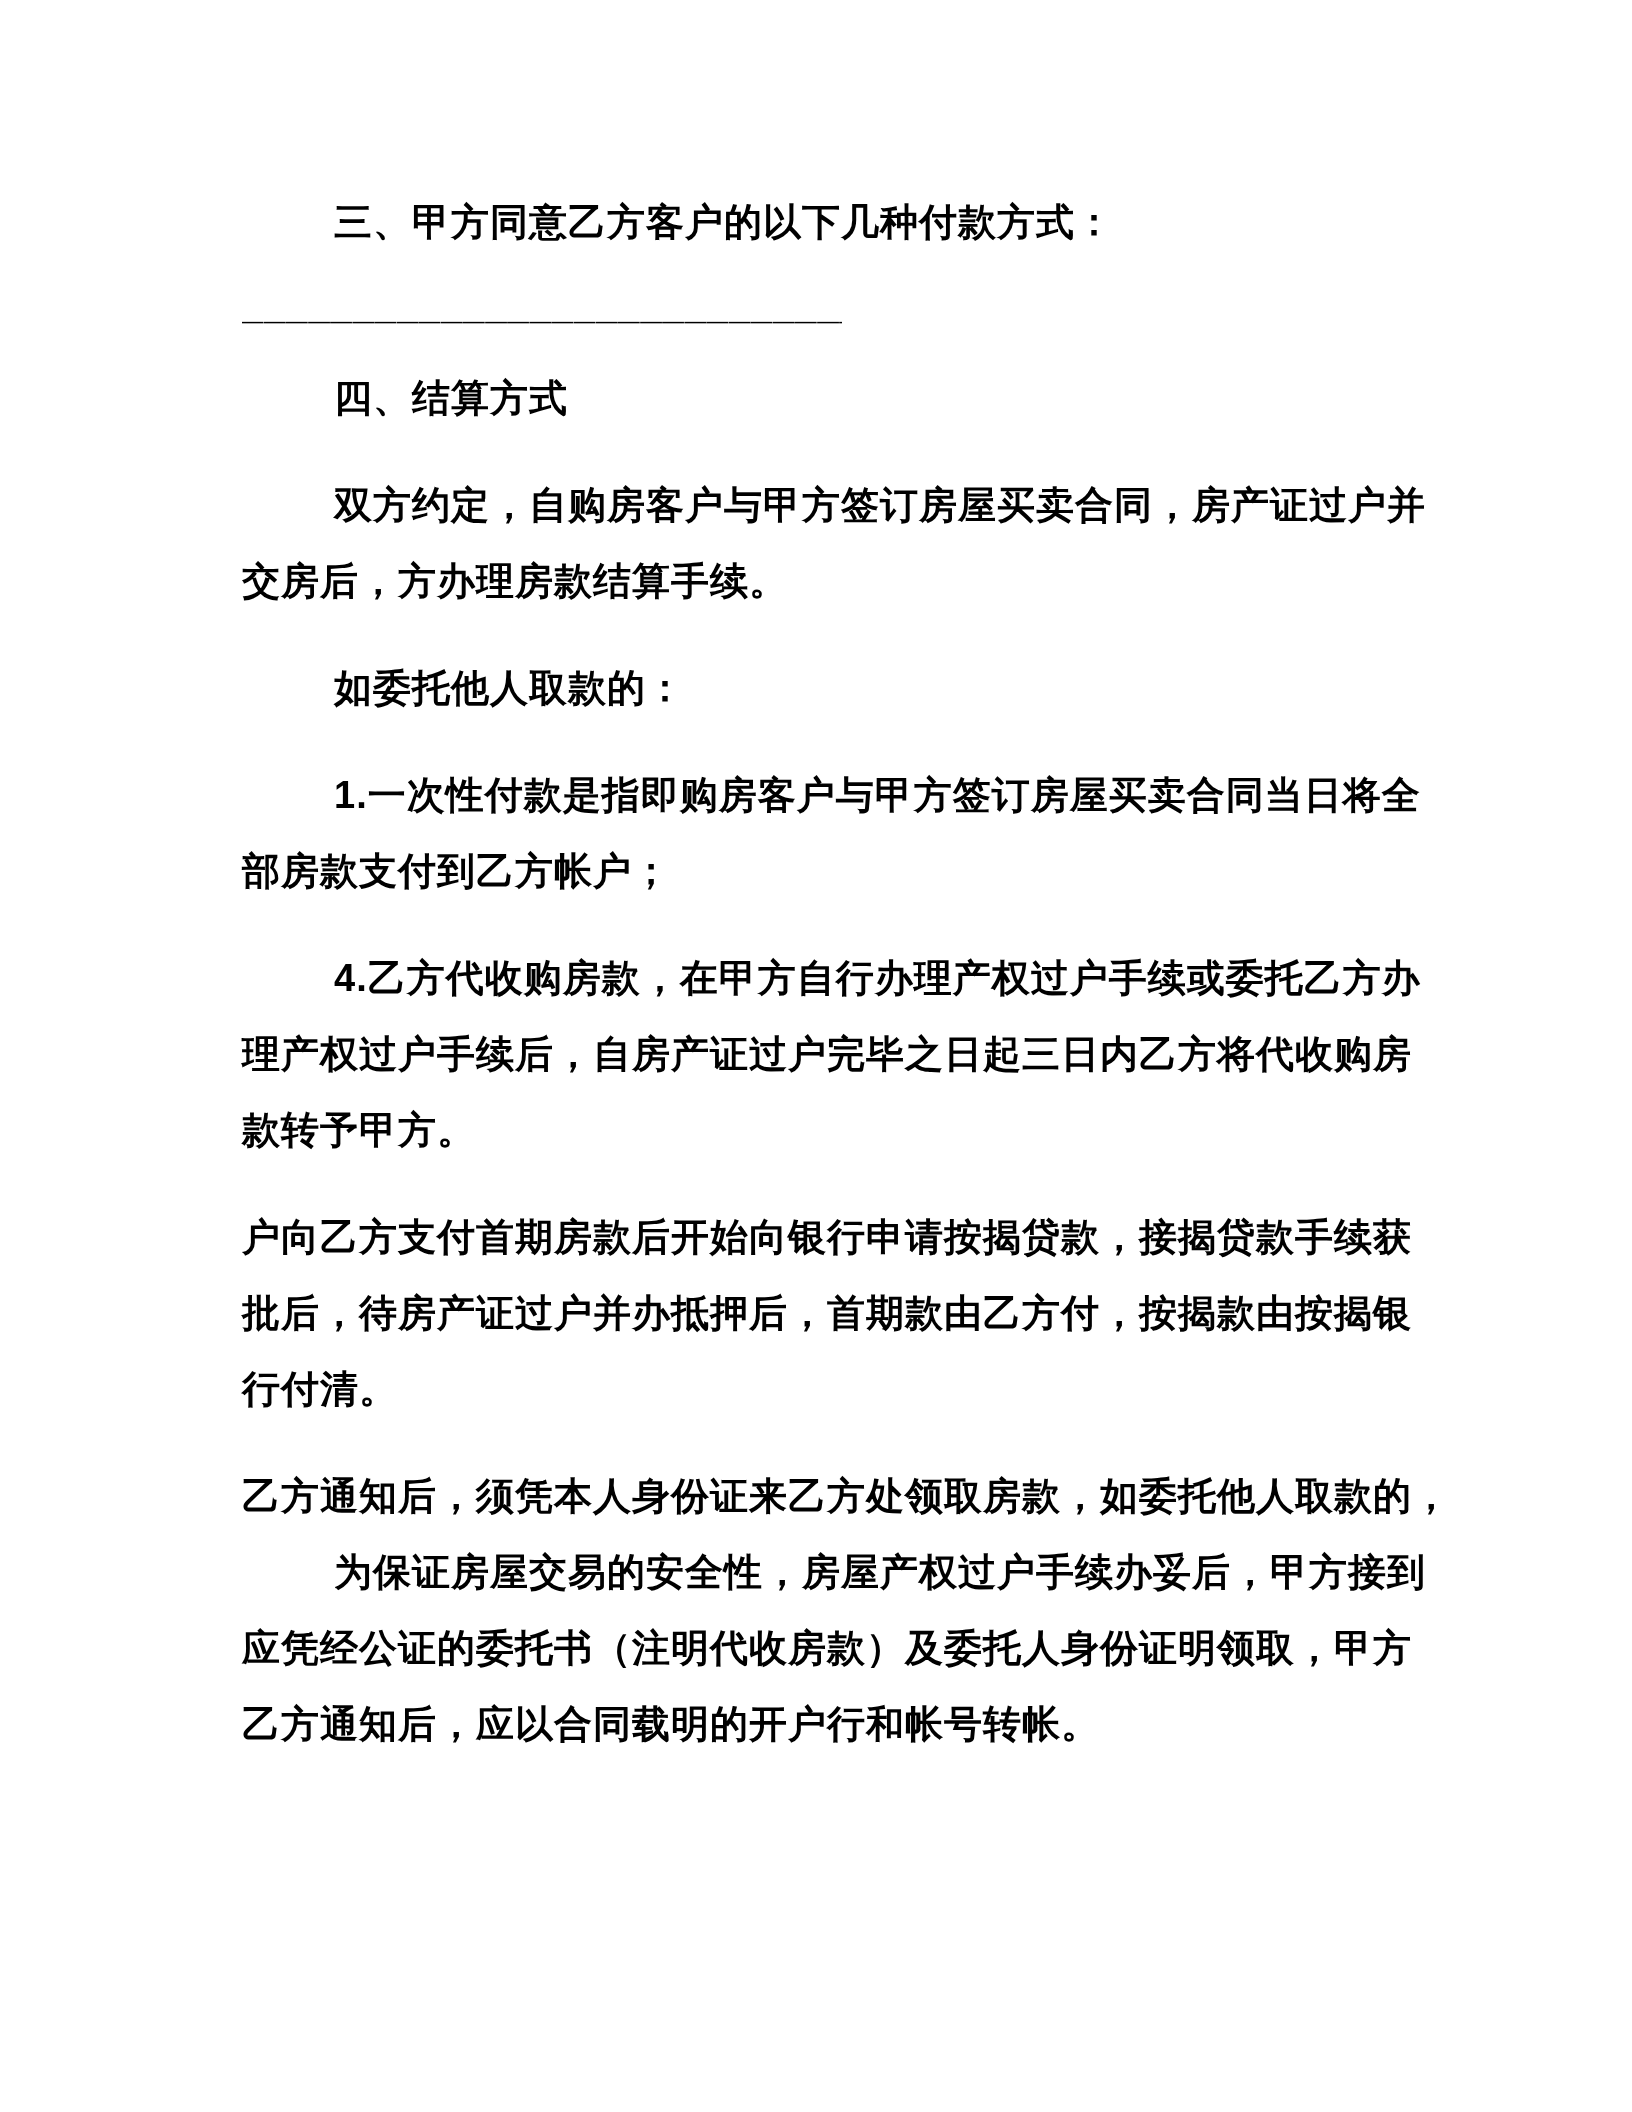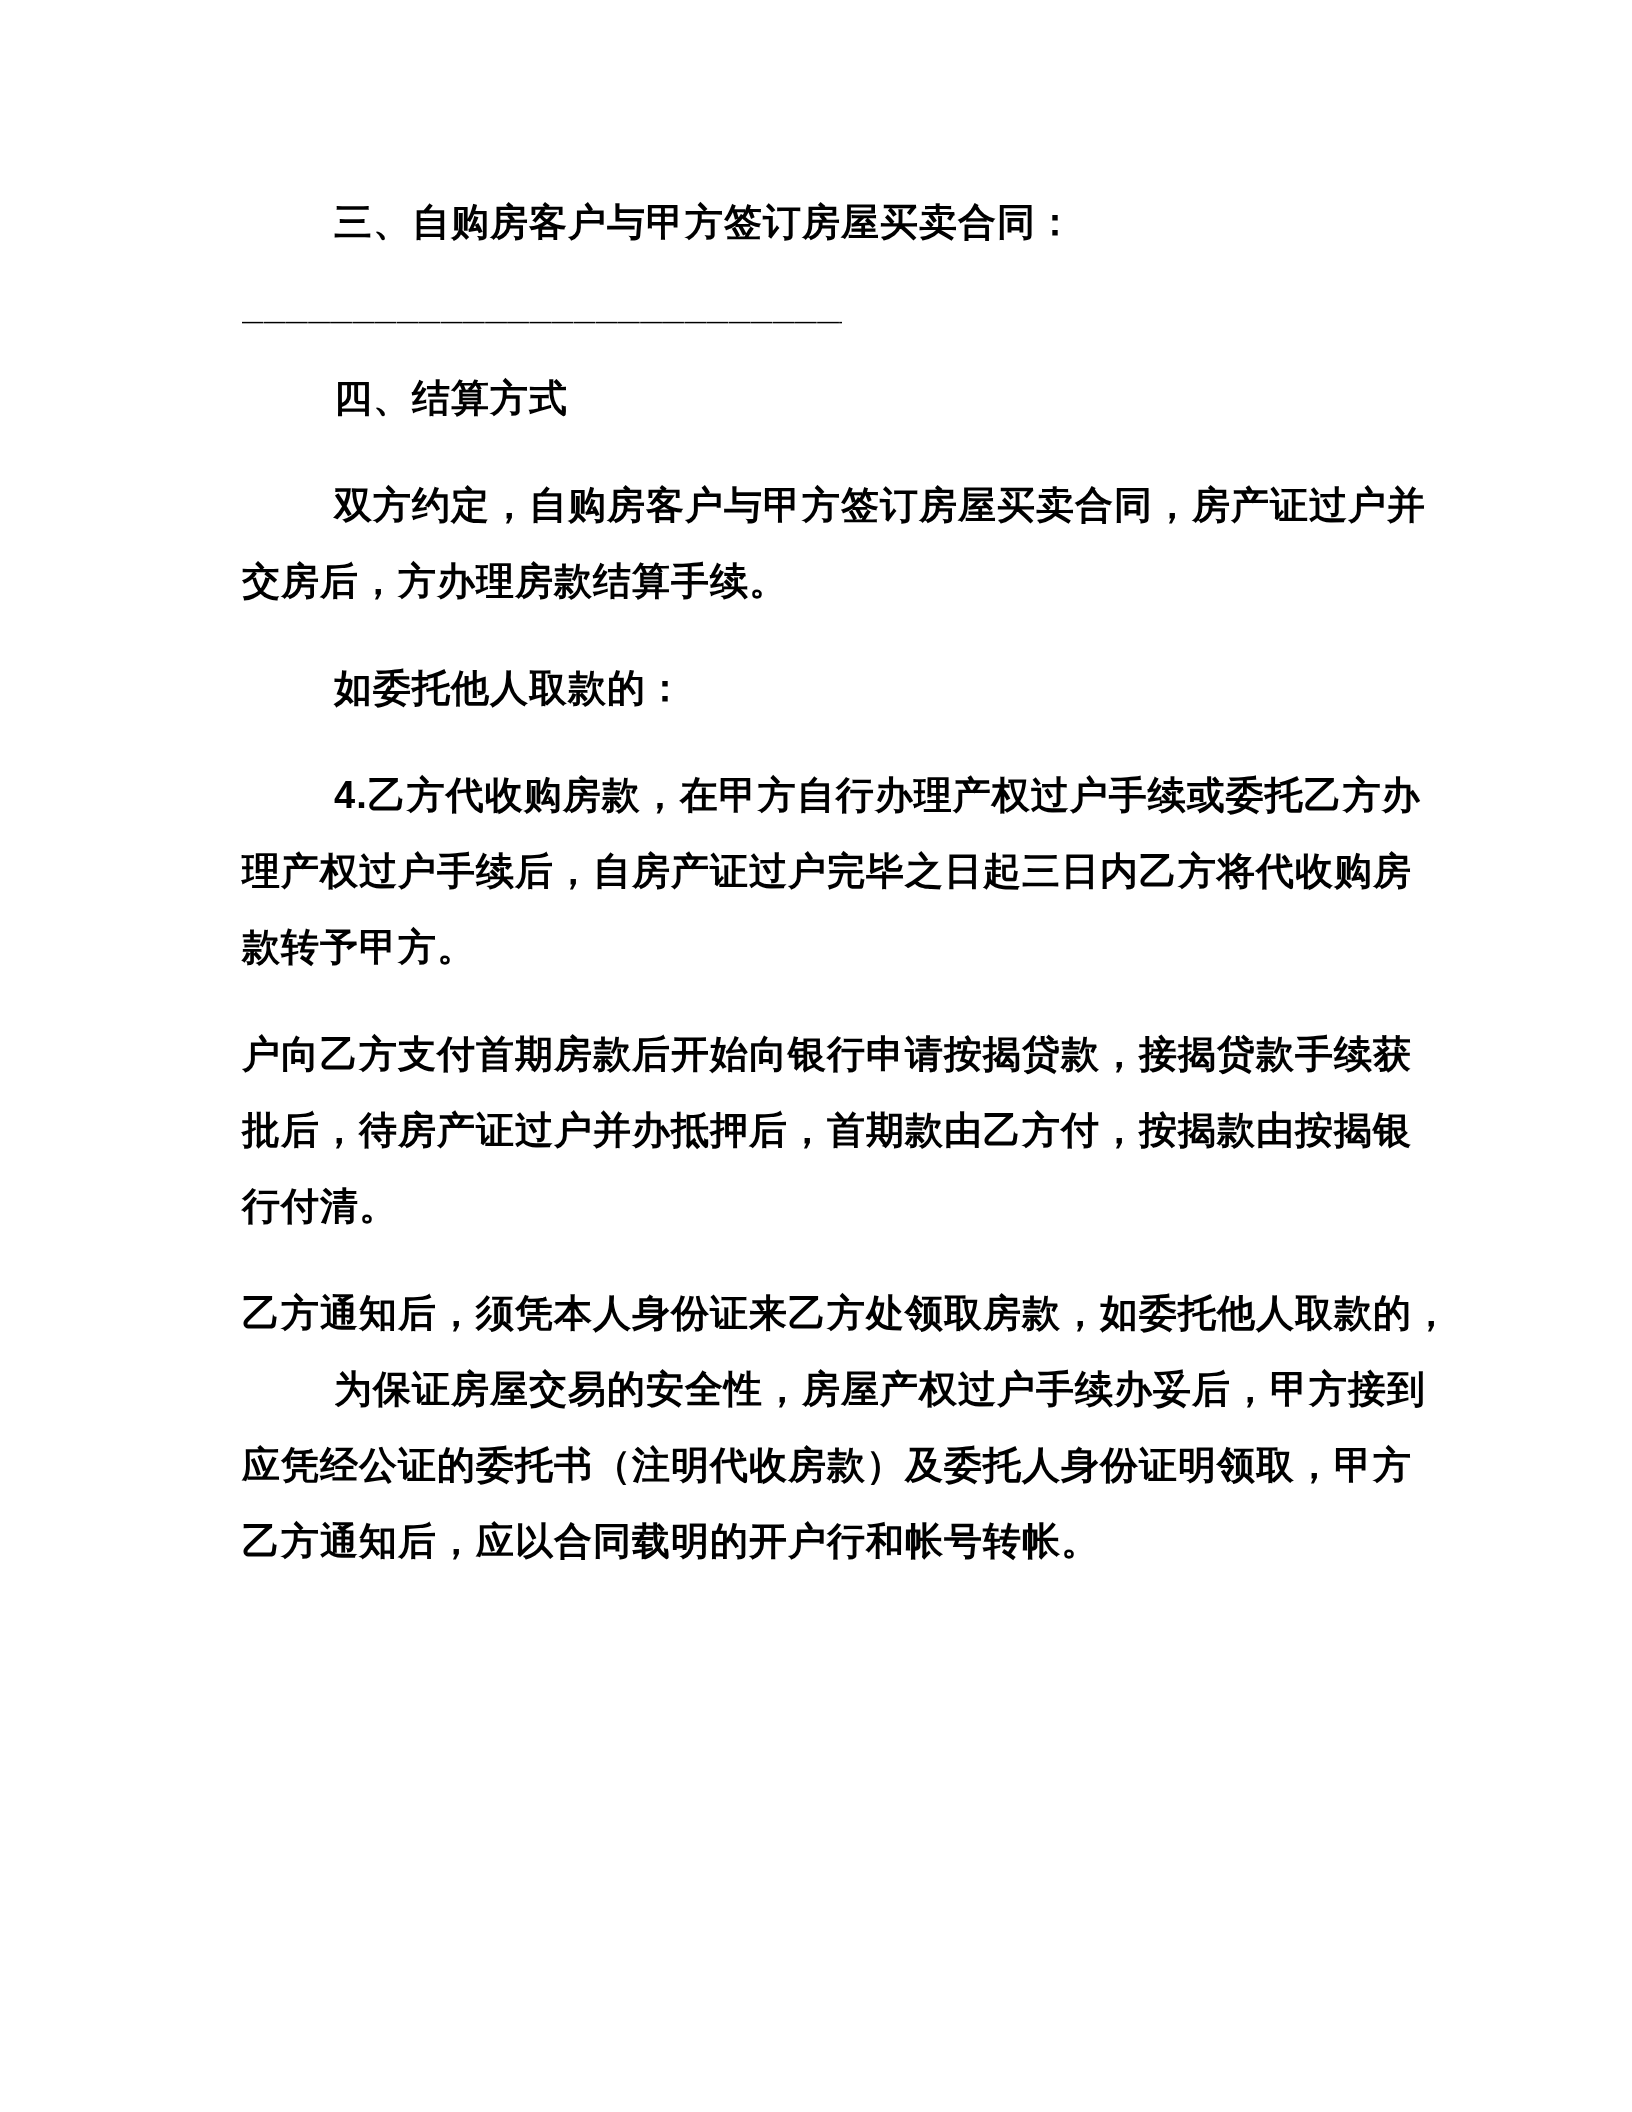--- a/index.html
+++ b/index.html
@@ -42,40 +42,44 @@
     padding-left: 0;
   }
 </style>
 </head>
 <body>
 
 <div class="page">
   <div class="doc">
 
     <div class="para">
-      <div class="line first">三、自购房客户与甲方签订房屋买卖合同：</div>
+      <div class="line first">三、甲方同意乙方客户的以下几种付款方式：</div>
     </div>
 
     <div class="para">
       <div class="line fill">______________________________</div>
     </div>
 
     <div class="para">
       <div class="line first">四、结算方式</div>
     </div>
 
     <div class="para">
       <div class="line first">双方约定，自购房客户与甲方签订房屋买卖合同，房产证过户并</div>
       <div class="line">交房后，方办理房款结算手续。</div>
     </div>
 
     <div class="para">
       <div class="line first">如委托他人取款的：</div>
     </div>
 
+    <div class="para">
+      <div class="line first">1.一次性付款是指即购房客户与甲方签订房屋买卖合同当日将全</div>
+      <div class="line">部房款支付到乙方帐户；</div>
+    </div>
 
     <div class="para">
       <div class="line first">4.乙方代收购房款，在甲方自行办理产权过户手续或委托乙方办</div>
       <div class="line">理产权过户手续后，自房产证过户完毕之日起三日内乙方将代收购房</div>
       <div class="line">款转予甲方。</div>
     </div>
 
     <div class="para">
       <div class="line">户向乙方支付首期房款后开始向银行申请按揭贷款，接揭贷款手续获</div>
       <div class="line">批后，待房产证过户并办抵押后，首期款由乙方付，按揭款由按揭银</div>

